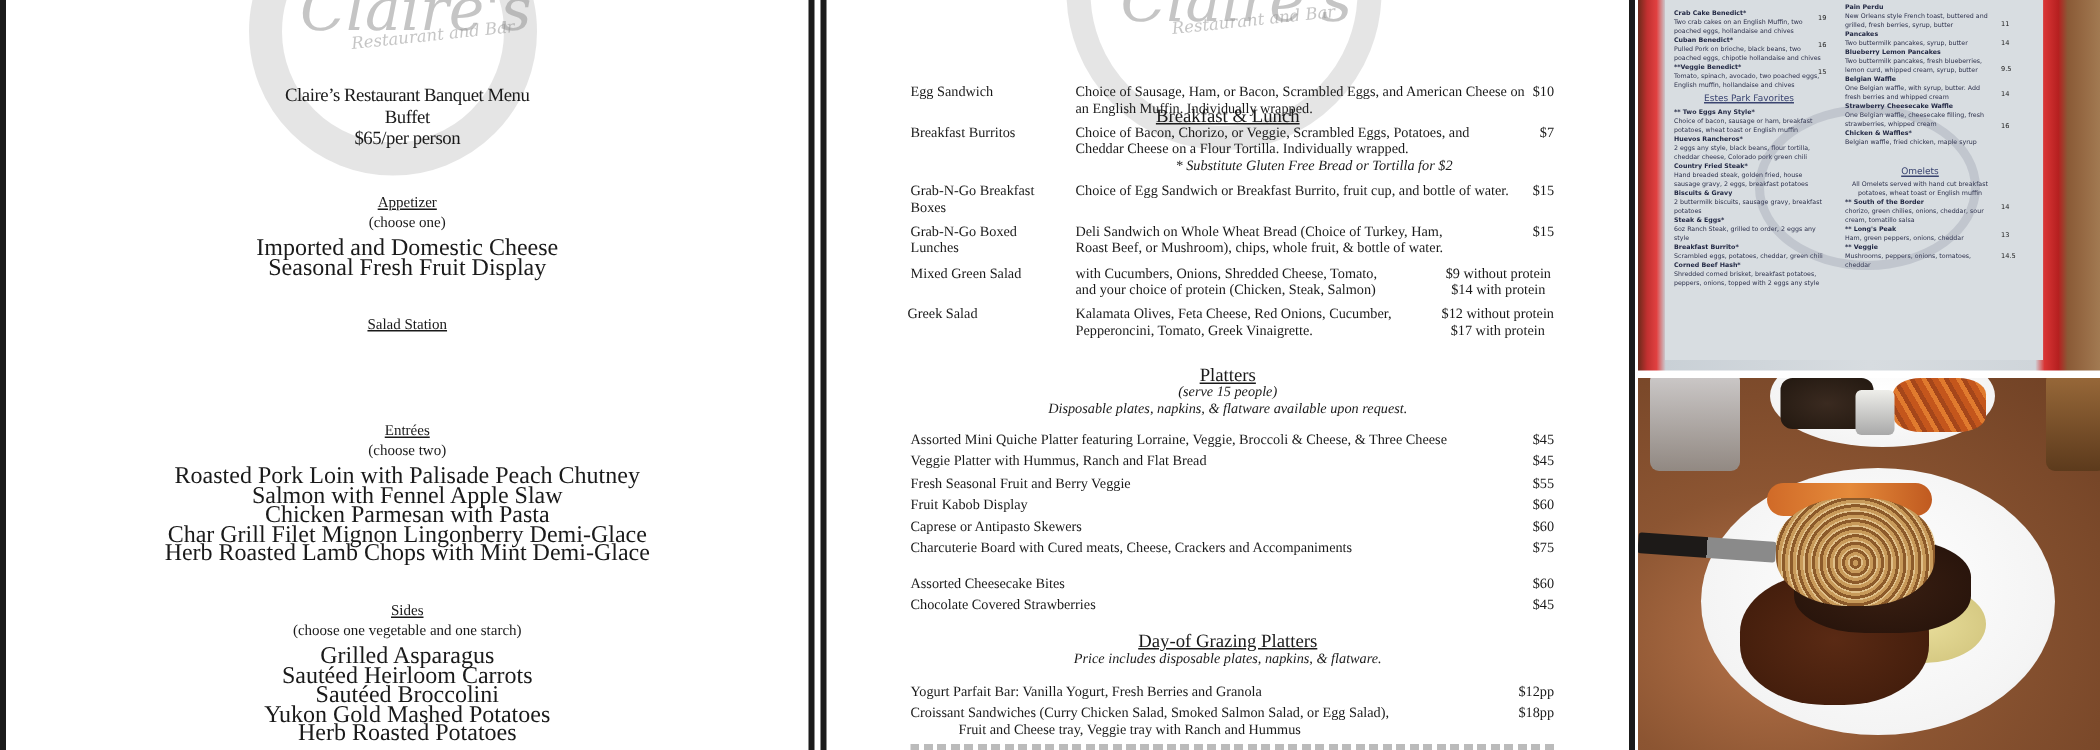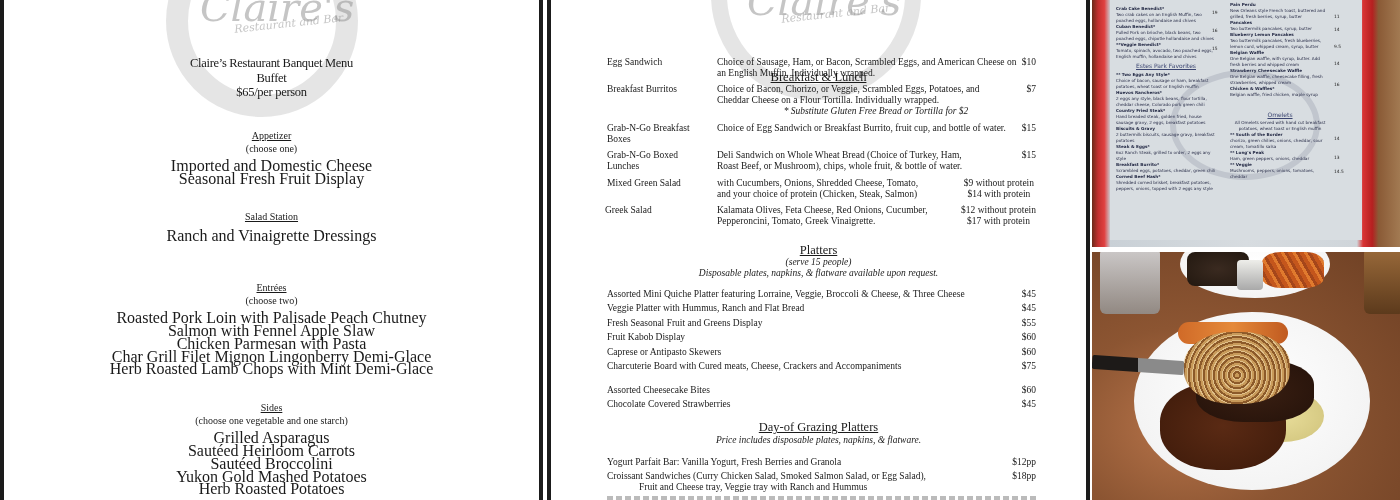--- a/index.html
+++ b/index.html
@@ -64,21 +64,20 @@
     <div class="sec-head">Appetizer</div>
     <div class="sec-sub">(choose one)</div>
     <div style="height:5px"></div>
     <div class="item">Imported and Domestic Cheese</div>
     <div class="item">Seasonal Fresh Fruit Display</div>
   </div>
 
   <div class="lp-center" style="top:211px;">
     <div class="sec-head">Salad Station</div>
     <div style="height:6px"></div>
-    <div class="item">Ranch and Vinaigrette Dressings</div>
   </div>
 
   <div class="lp-center" style="top:282px;">
     <div class="sec-head">Entrées</div>
     <div class="sec-sub">(choose two)</div>
     <div style="height:5px"></div>
     <div class="item">Roasted Pork Loin with Palisade Peach Chutney</div>
     <div class="item">Salmon with Fennel Apple Slaw</div>
     <div class="item">Chicken Parmesan with Pasta</div>
     <div class="item">Char Grill Filet Mignon Lingonberry Demi-Glace</div>
@@ -148,21 +147,21 @@
 
   <div class="pl-row" style="top:289px;">
       <span class="pl-name">Assorted Mini Quiche Platter featuring Lorraine, Veggie, Broccoli &amp; Cheese, &amp; Three Cheese</span>
       <span class="pl-price">$45</span>
     </div>
   <div class="pl-row" style="top:303px;">
       <span class="pl-name">Veggie Platter with Hummus, Ranch and Flat Bread</span>
       <span class="pl-price">$45</span>
     </div>
   <div class="pl-row" style="top:318px;">
-      <span class="pl-name">Fresh Seasonal Fruit and Greens Display</span>
+      <span class="pl-name">Fresh Seasonal Fruit and Berry Veggie</span>
       <span class="pl-price">$55</span>
     </div>
   <div class="pl-row" style="top:332px;">
       <span class="pl-name">Fruit Kabob Display</span>
       <span class="pl-price">$60</span>
     </div>
   <div class="pl-row" style="top:347px;">
       <span class="pl-name">Caprese or Antipasto Skewers</span>
       <span class="pl-price">$60</span>
     </div>

